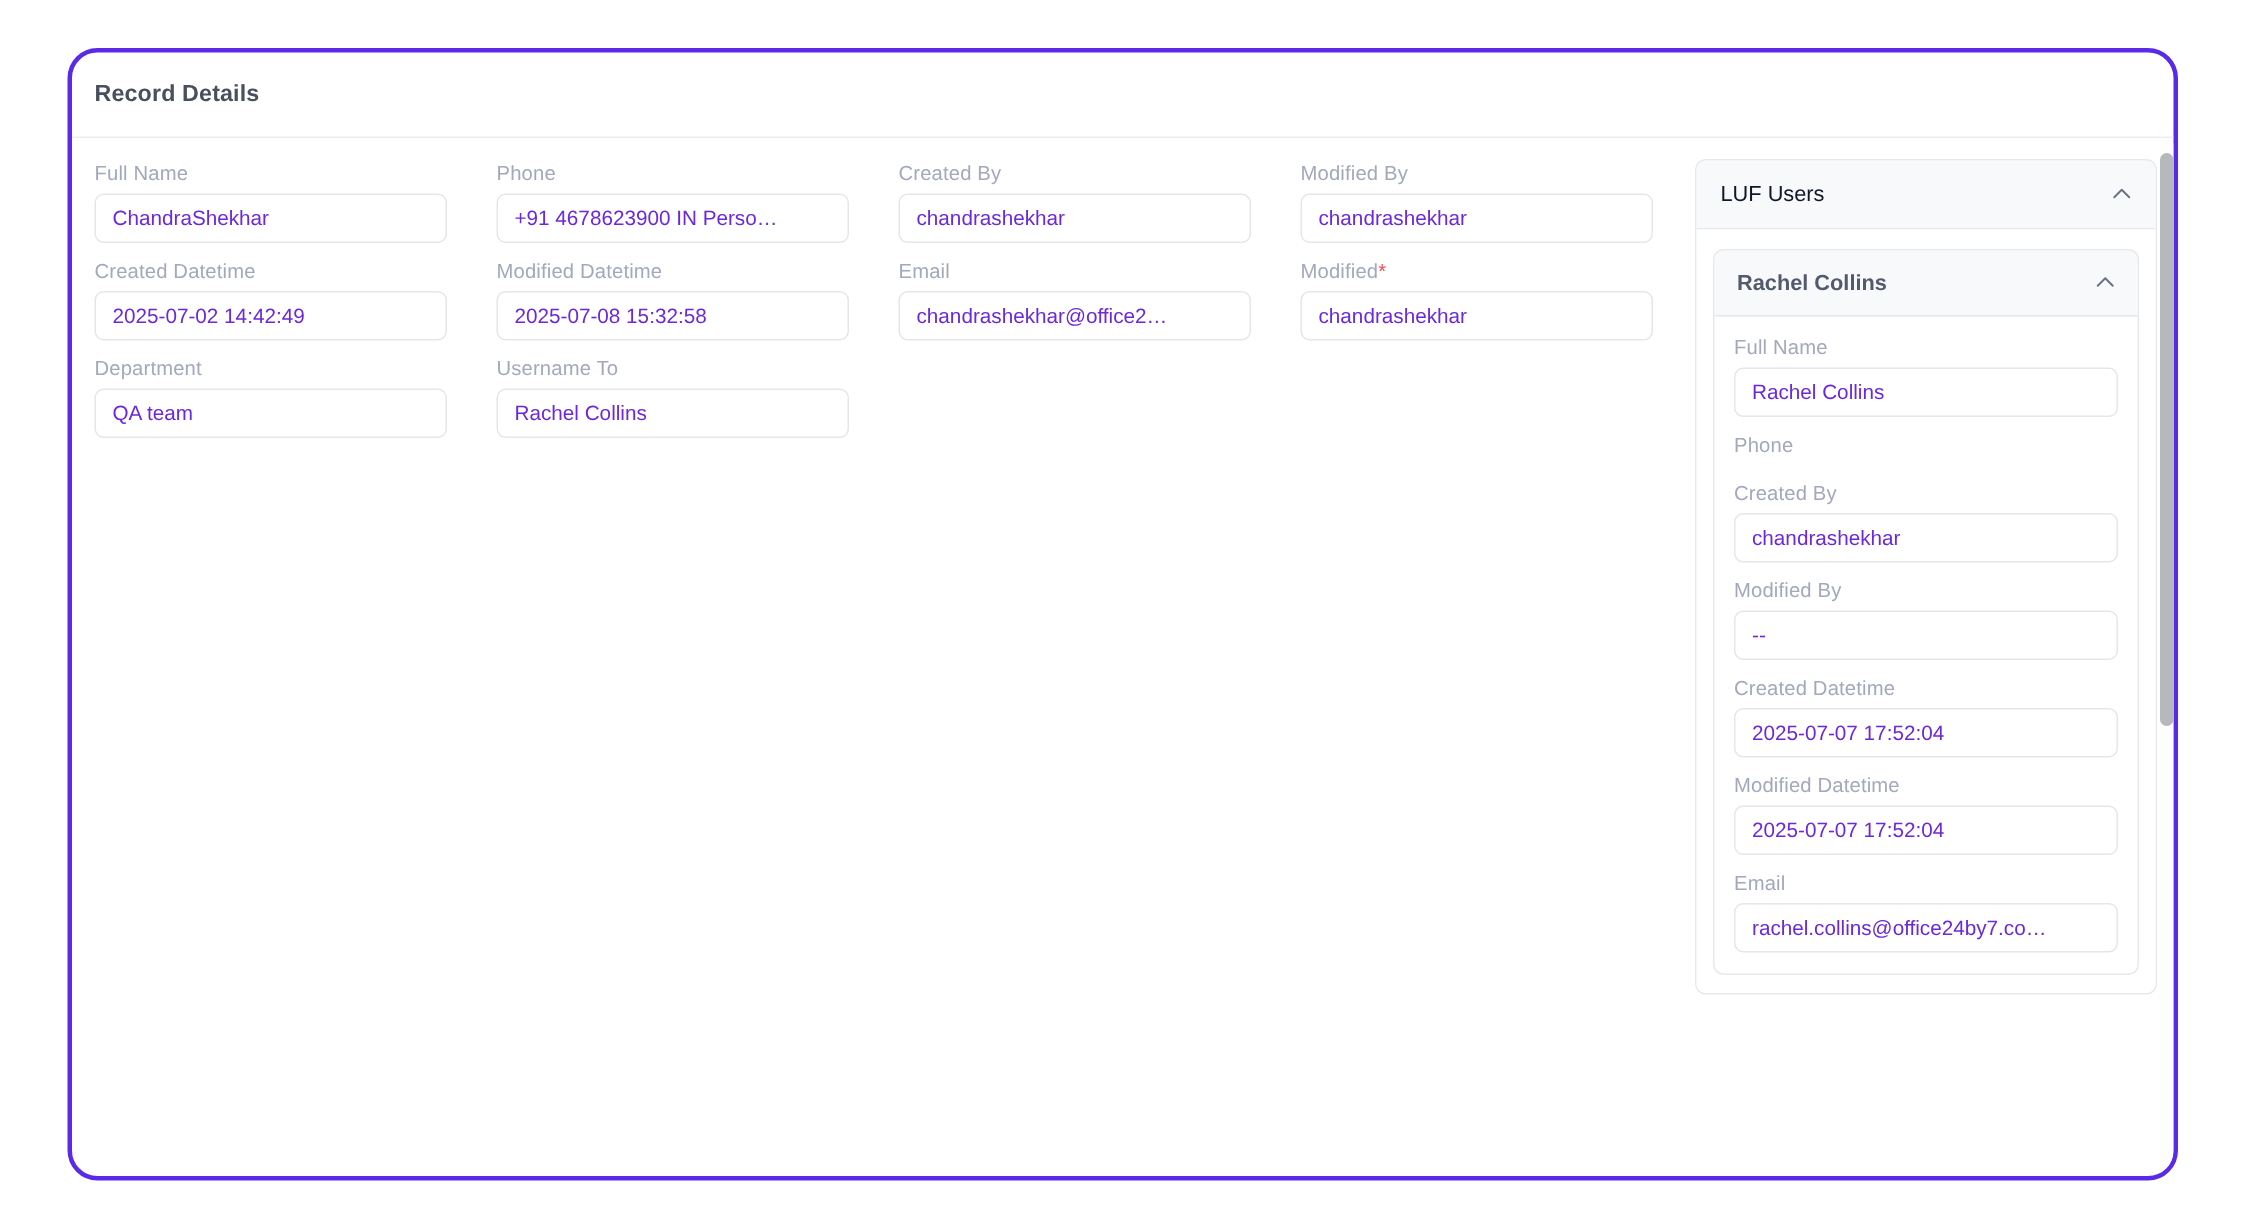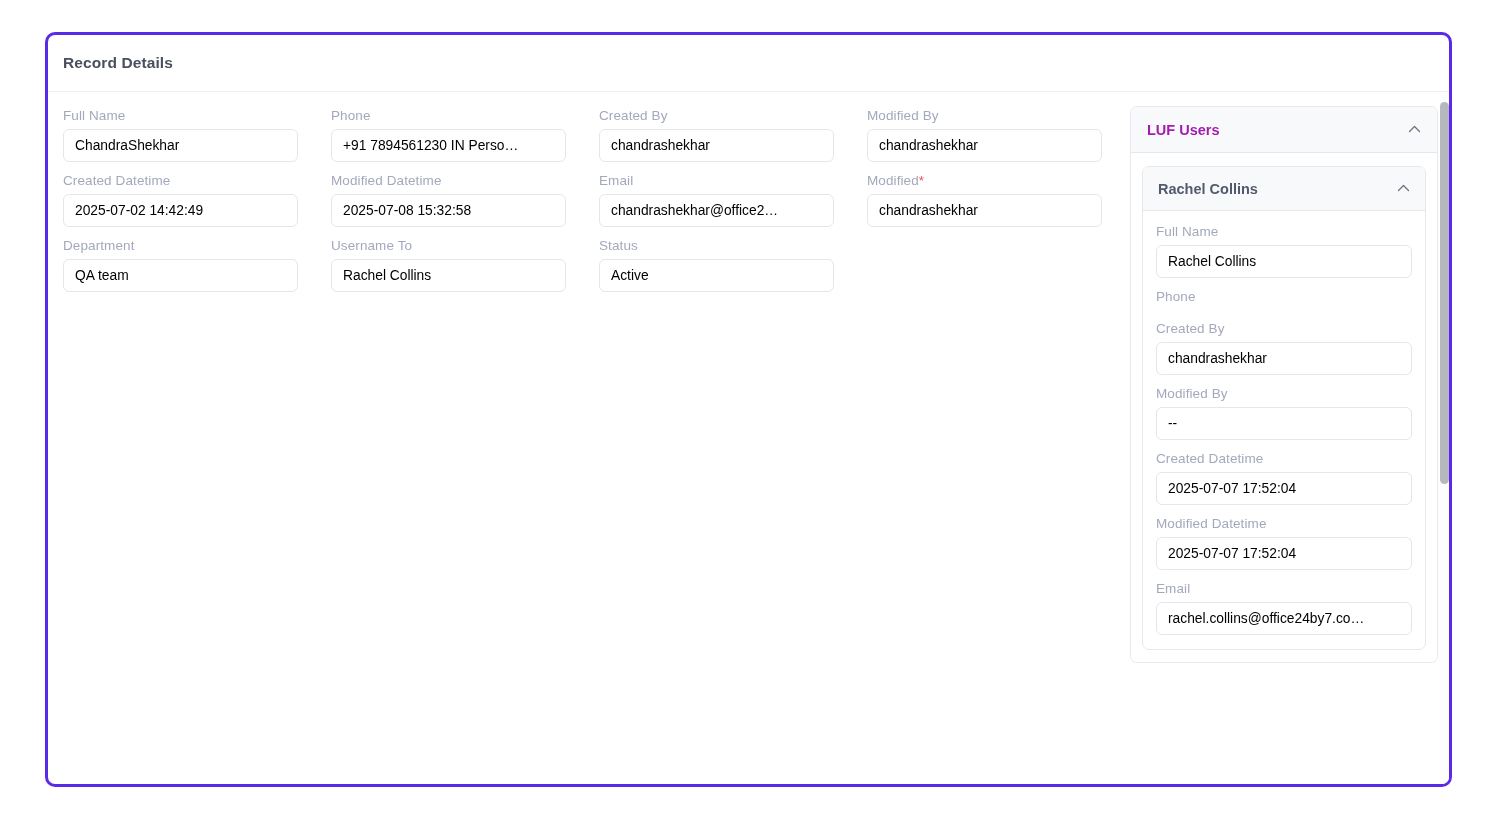--- a/index.html
+++ b/index.html
@@ -14,21 +14,21 @@
 
   
   .record-card {
     position: absolute;
     left: 45px;
     top: 32px;
     width: 1407px;
     height: 755px;
     background: #ffffff;
     border: 3px solid #5b2ae8;
-    border-radius: 10px;
+    border-radius: 20px;
     overflow: hidden;
   }
 
   .card-header {
     height: 57px;
     display: flex;
     align-items: center;
     padding-left: 15px;
     border-bottom: 1px solid #eceef1;
   }
@@ -70,21 +70,21 @@
 
   .field-input {
     height: 33px;
     border: 1px solid #e3e6eb;
     border-radius: 6px;
     background: #ffffff;
     display: flex;
     align-items: center;
     padding: 0 11px;
     font-size: 13.8px;
-    color: #000000;
+    color: #6d28d9;
     white-space: nowrap;
     overflow: hidden;
     text-overflow: ellipsis;
   }
 
   
   .side-panel {
     position: absolute;
     left: 1072px;
     top: 0px;
@@ -116,22 +116,22 @@
     height: 46px;
     background: #f8f9fa;
     border-bottom: 1px solid #e6e8ec;
     display: flex;
     align-items: center;
     justify-content: space-between;
     padding: 0 14px 0 16px;
   }
   .panel-head-title {
     font-size: 14.5px;
-    font-weight: bold;
-    color: #a21caf;
+    font-weight: normal;
+    color: #0f172a;
   }
 
   .panel-inner {
     padding: 13px 11px 12px 11px;
     background: #ffffff;
   }
 
   .sub-card {
     border: 1px solid #e6e8ec;
     border-radius: 7px;
@@ -201,21 +201,21 @@
 
     <div class="form-grid">
 
       <div class="field">
         <span class="field-label">Full Name</span>
         <div class="field-input">ChandraShekhar</div>
       </div>
 
       <div class="field">
         <span class="field-label">Phone</span>
-        <div class="field-input">+91 7894561230 IN Perso…</div>
+        <div class="field-input">+91 4678623900 IN Perso…</div>
       </div>
 
       <div class="field">
         <span class="field-label">Created By</span>
         <div class="field-input">chandrashekhar</div>
       </div>
 
       <div class="field">
         <span class="field-label">Modified By</span>
         <div class="field-input">chandrashekhar</div>
@@ -244,24 +244,20 @@
       <div class="field">
         <span class="field-label">Department</span>
         <div class="field-input">QA team</div>
       </div>
 
       <div class="field">
         <span class="field-label">Username To</span>
         <div class="field-input">Rachel Collins</div>
       </div>
 
-      <div class="field">
-        <span class="field-label">Status</span>
-        <div class="field-input">Active</div>
-      </div>
 
       <div class="field empty"></div>
     </div>
 
     <div class="side-panel">
       <div class="panel-scroll">
 
         <div class="panel-card">
 
           <div class="panel-head">

